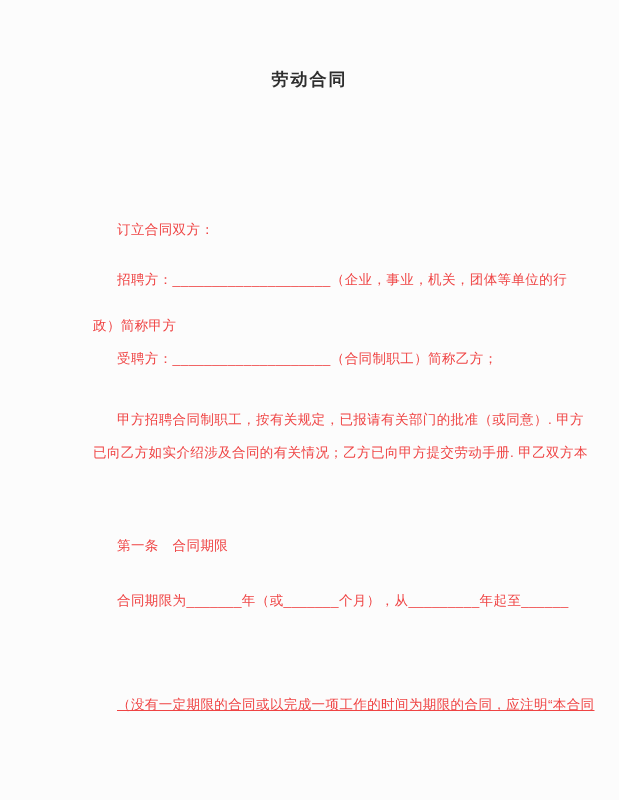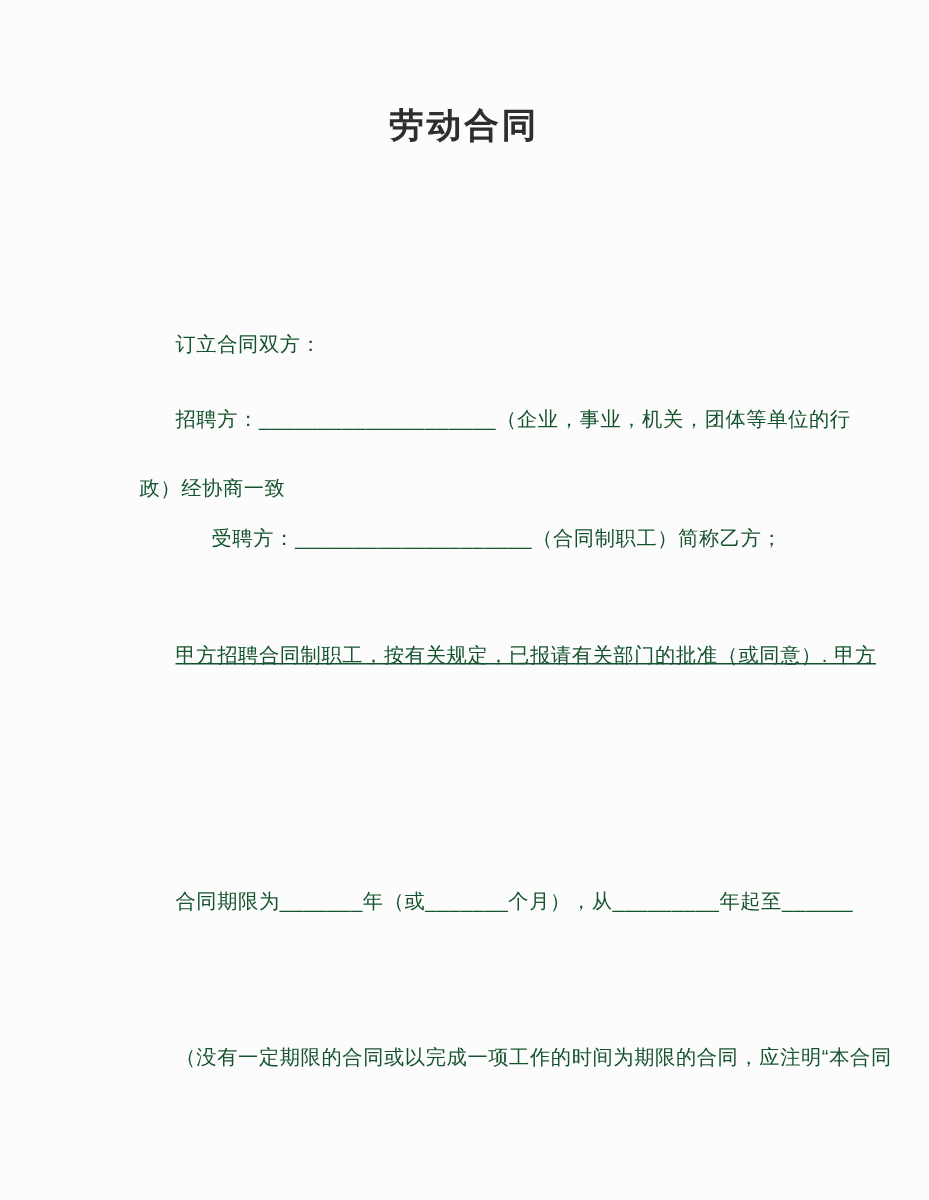--- a/index.html
+++ b/index.html
@@ -16,68 +16,70 @@
     font-family: "Liberation Sans", "DejaVu Sans", sans-serif;
     color: #3e3e3e;
   }
   .title {
     position: absolute;
     top: 68px;
     left: 0;
     width: 619px;
     margin: 0;
     text-align: center;
-    font-size: 23px;
+    font-size: 17px;
     font-weight: bold;
     letter-spacing: 2px;
     color: #2e2e2e;
   }
   .line {
     position: absolute;
     font-size: 13.5px;
     letter-spacing: 0.4px;
     line-height: 18px;
     white-space: nowrap;
-    color: #14532d;
+    color: #ef4444;
   }
   
   .flush   { left: 93px; }
   
   .indent  { left: 117px; }
 
   .l-intro     { top: 221px; }
   .l-party-a-1 { top: 271px; }
   .l-party-a-2 { top: 317px; }
-  .l-party-b   { top: 350px; margin-left: 24px; }
-  .l-recital-1 { top: 428px; text-decoration: underline; }
+  .l-party-b   { top: 350px; }
+  .l-recital-1 { top: 411px; }
   .l-recital-2 { top: 444px; }
   .l-recital-3 { top: 476px; }
   .l-article-1 { top: 537px; }
   .l-term-1    { top: 592px; }
   .l-term-2    { top: 632px; }
-  .l-note-1    { top: 696px; }
+  .l-note-1    { top: 696px; text-decoration: underline; }
 </style>
 </head>
 <body>
 
 <div class="page">
 
   <h1 class="title"><span>劳动合同</span></h1>
 
   <div class="line indent l-intro">订立合同双方：</div>
 
   <div class="line indent l-party-a-1">招聘方：____________________（企业，事业，机关，团体等单位的行</div>
 
-  <div class="line flush l-party-a-2">政）经协商一致</div>
+  <div class="line flush l-party-a-2">政）简称甲方</div>
 
   <div class="line indent l-party-b">受聘方：____________________（合同制职工）简称乙方；</div>
 
   <div class="line indent l-recital-1">甲方招聘合同制职工，按有关规定，已报请有关部门的批准（或同意）. 甲方</div>
 
+  <div class="line flush l-recital-2">已向乙方如实介绍涉及合同的有关情况；乙方已向甲方提交劳动手册. 甲乙双方本</div>
 
 
+  <div class="line indent l-article-1">第一条　合同期限</div>
 
   <div class="line indent l-term-1">合同期限为_______年（或_______个月），从_________年起至______</div>
 
 
   <div class="line indent l-note-1">（没有一定期限的合同或以完成一项工作的时间为期限的合同，应注明“本合同</div>
 
 </div>
 
 </body></html>

